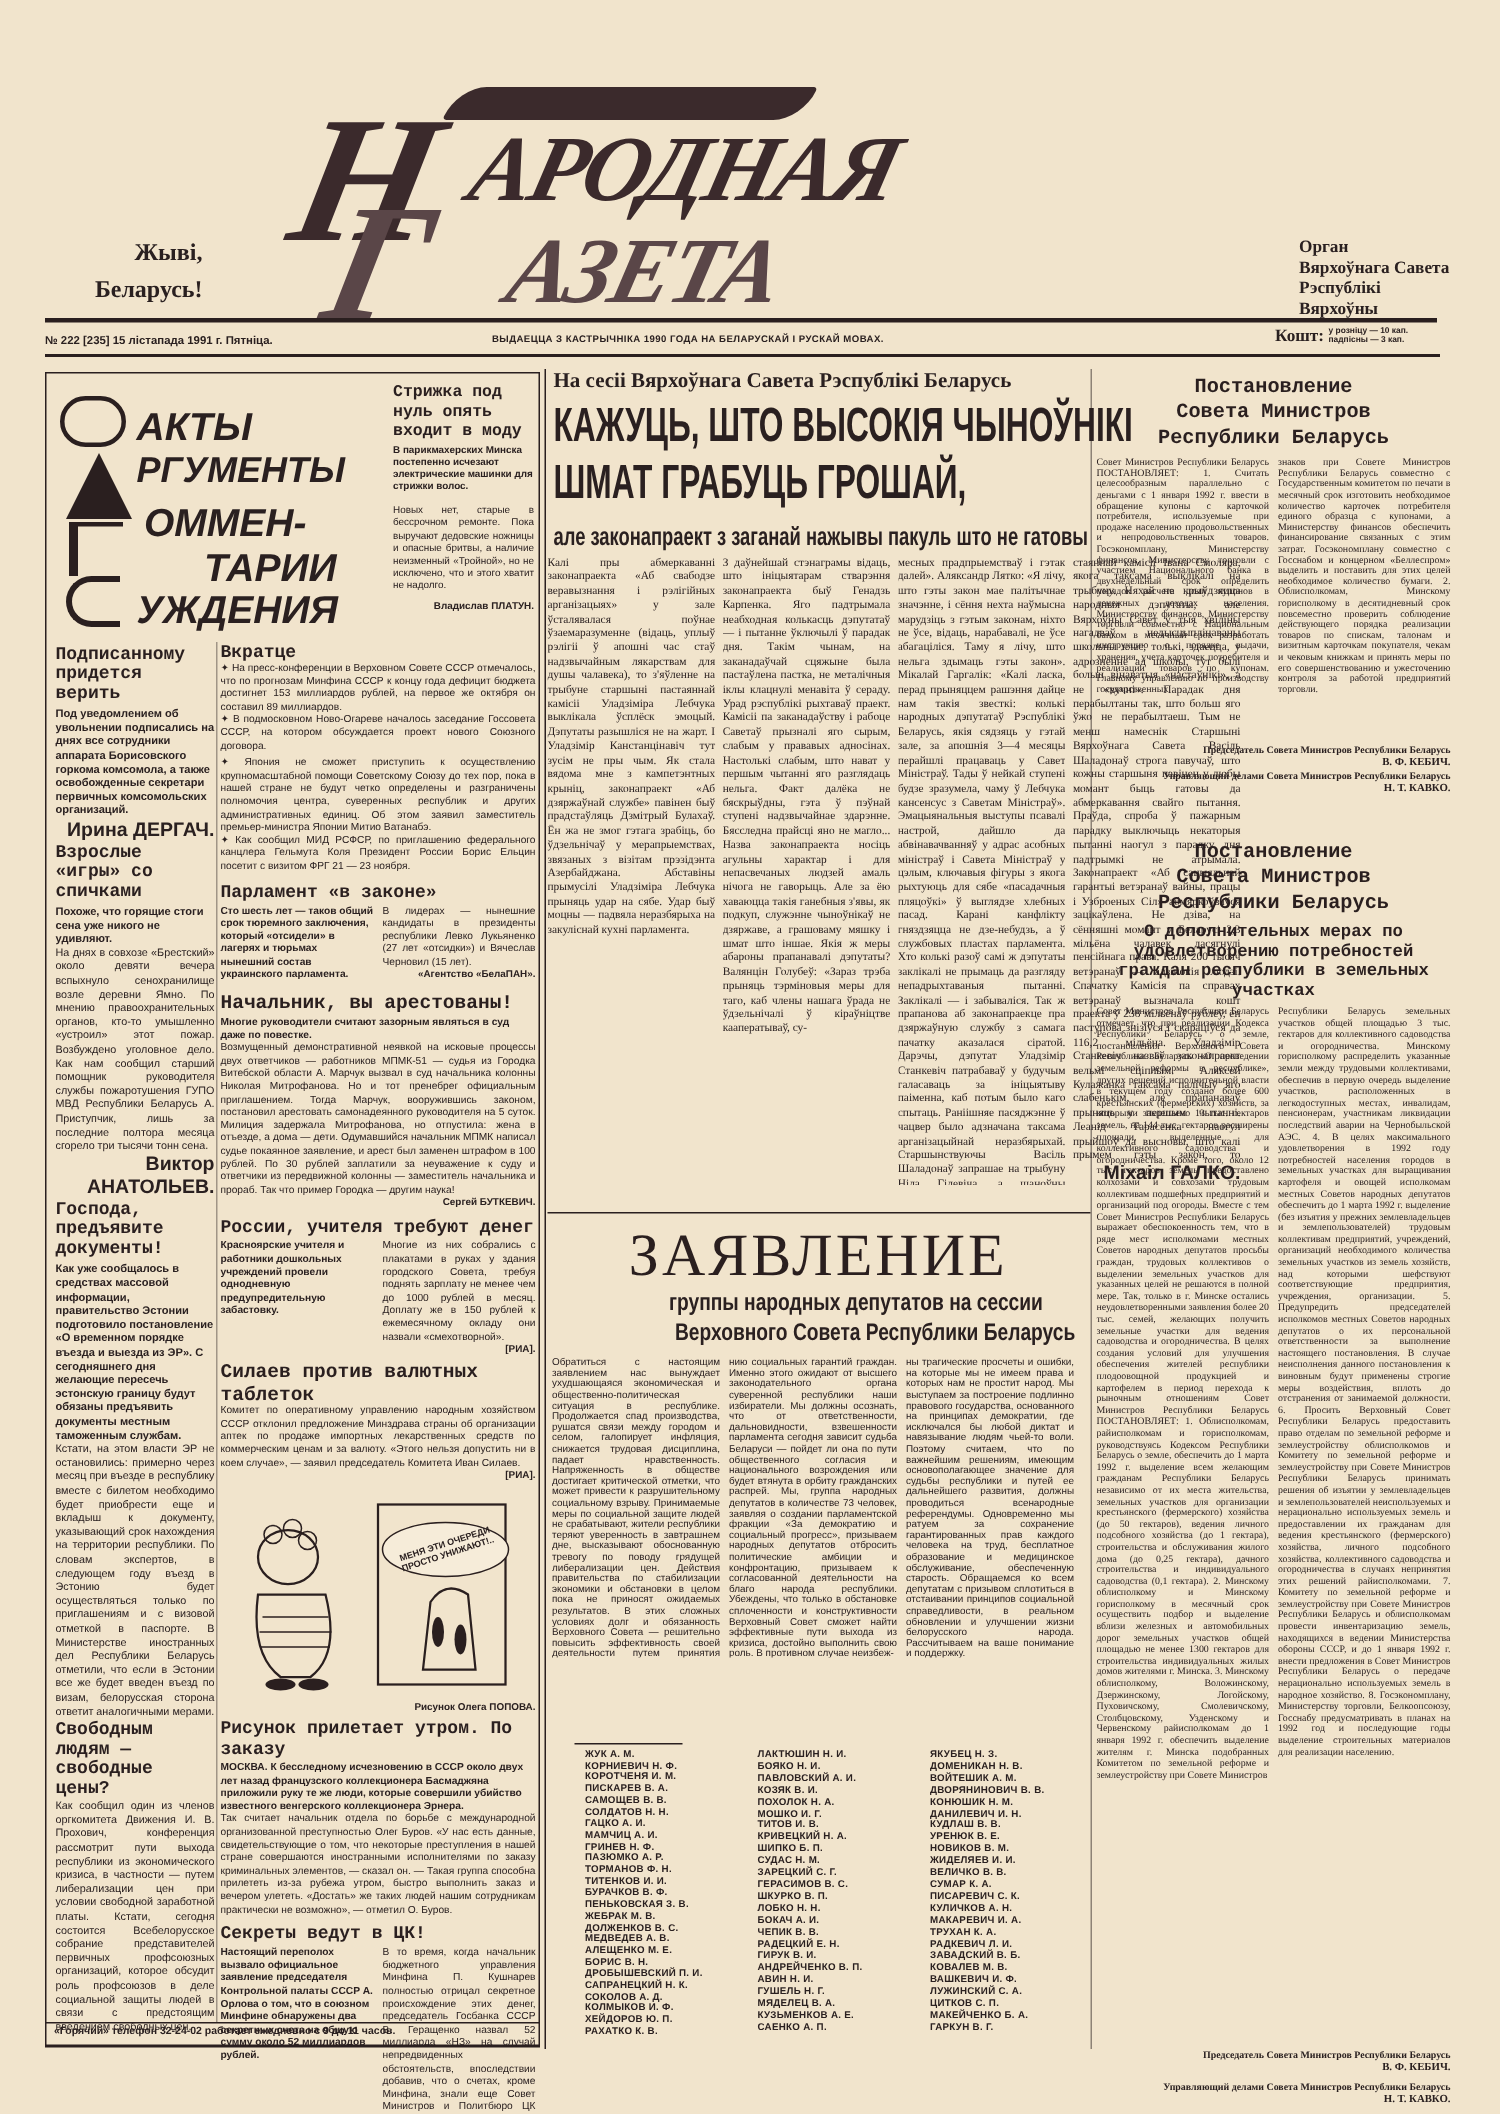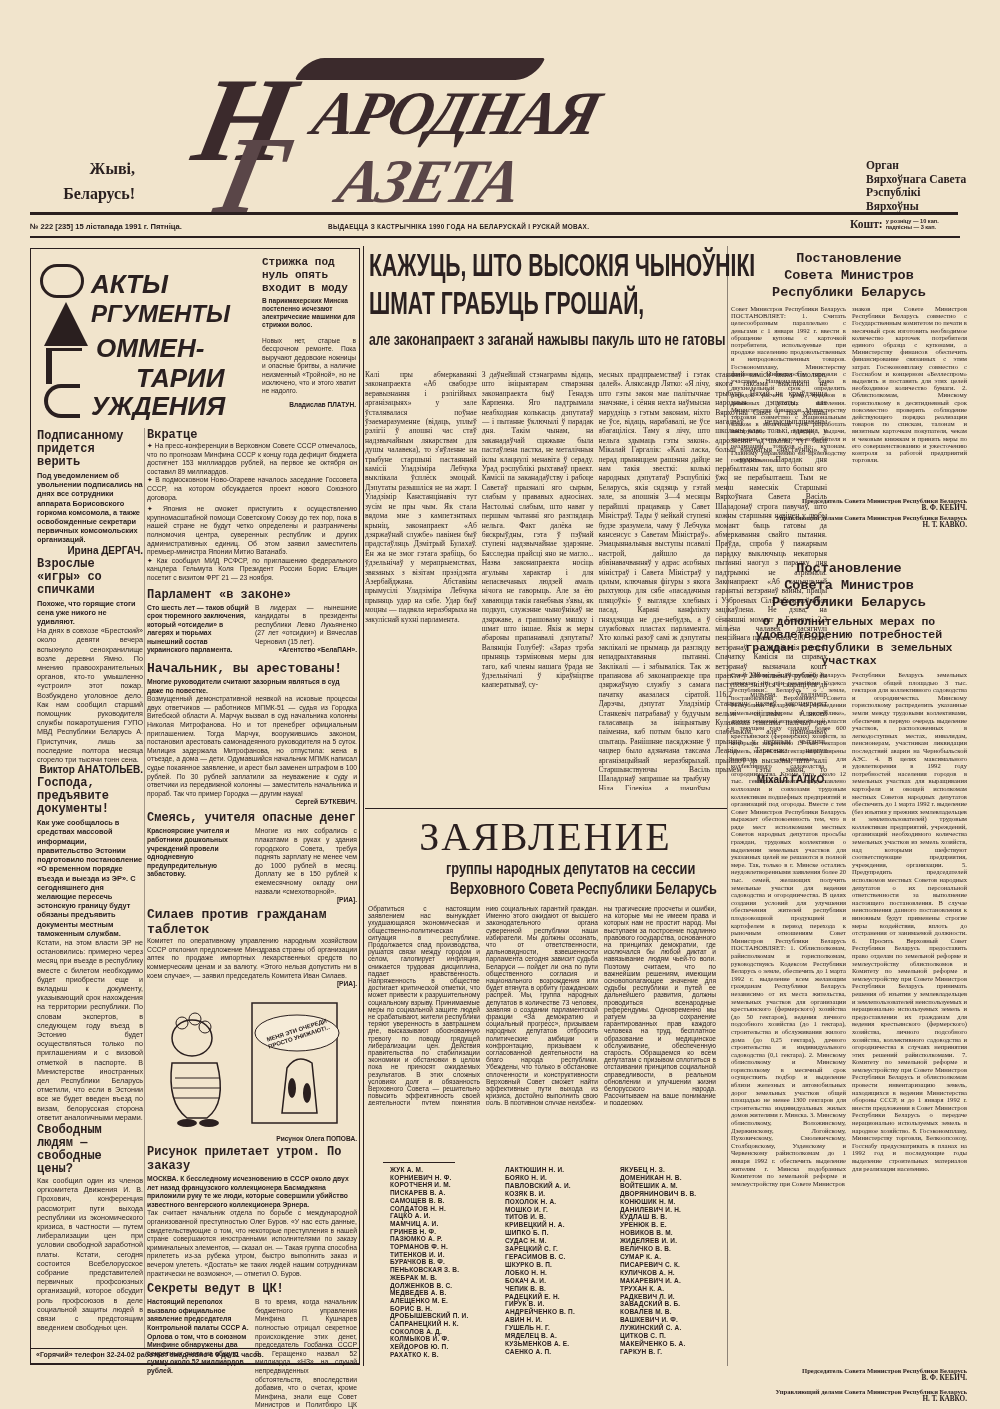--- a/index.html
+++ b/index.html
@@ -6,21 +6,21 @@
 body{width:1000px;height:1409px;background:#f1e4cc;font-family:"Liberation Serif",serif;color:#2a2020;position:relative;overflow:hidden}
 .abs{position:absolute}
 .sans{font-family:"Liberation Sans",sans-serif}
 .serif{font-family:"Liberation Serif",serif}
 .cond{font-family:"Liberation Sans",sans-serif;font-weight:bold;transform:scaleX(.72);transform-origin:left top;white-space:nowrap}
 .rule{position:absolute;background:#2a1f1f}
 .body{font-size:7.6px;line-height:9.4px;text-align:justify}
 .bsans{font-family:"Liberation Sans",sans-serif;font-size:7.2px;line-height:9.2px;text-align:justify}
 .lead{font-family:"Liberation Sans",sans-serif;font-weight:bold;font-size:7.4px;line-height:9.2px}
 .h-ser{font-family:Liberation Mono, monospace;font-weight:bold;color:#2a1f1f}
-.sig{font-family:"Liberation Sans",sans-serif;font-weight:bold;font-size:10px;text-align:right}
+.sig{font-family:"Liberation Sans",sans-serif;font-weight:bold;font-size:13px;text-align:right}
 .names{font-family:"Liberation Sans",sans-serif;font-weight:bold;font-size:9.3px;line-height:11.2px;letter-spacing:.2px}
 .logo1{font-family:"Liberation Serif",serif;font-weight:bold;font-style:italic;color:#3b2a2c;letter-spacing:-2px}
 </style>
 </head>
 <body>
 
 <div class="abs" style="left:0;top:0;width:1000px;height:232px">
   <div class="abs serif" style="left:60px;top:156px;width:75px;text-align:right;font-weight:bold;font-size:16px;line-height:25px">
     <div>Жыві,</div>
     <div>Беларусь!</div>
@@ -118,33 +118,33 @@
       </div>
     </div>
   </div>
   <div style="margin-top:6px">
     <div class="h-ser" style="font-size:13px;line-height:15px">Начальник, вы арестованы!</div>
     <div class="lead" style="font-size:6.8px;line-height:8.6px;margin-top:2px">Многие руководители считают зазорным являться в суд даже по повестке.</div>
     <div class="bsans" style="font-size:6.8px;line-height:8.6px">Возмущенный демонстративной неявкой на исковые процессы двух ответчиков — работников МПМК-51 — судья из Городка Витебской области А. Марчук вызвал в суд начальника колонны Николая Митрофанова. Но и тот пренебрег официальным приглашением. Тогда Марчук, вооружившись законом, постановил арестовать самонадеянного руководителя на 5 суток. Милиция задержала Митрофанова, но отпустила: жена в отъезде, а дома — дети. Одумавшийся начальник МПМК написал судье покаянное заявление, и арест был заменен штрафом в 100 рублей. По 30 рублей заплатили за неуважение к суду и ответчики из передвижной колонны — заместитель начальника и прораб. Так что пример Городка — другим наука!</div>
     <div class="sig" style="font-size:6.6px">Сергей БУТКЕВИЧ.</div>
   </div>
   <div style="margin-top:6px">
-    <div class="h-ser" style="font-size:12px;line-height:14px">Смеясь, учителя опасные денег</div>
+    <div class="h-ser" style="font-size:12px;line-height:14px">России, учителя требуют денег</div>
     <div style="display:flex;gap:6px;margin-top:2px">
       <div style="width:102px">
         <div class="lead" style="font-size:6.8px;line-height:8.6px">Красноярские учителя и работники дошкольных учреждений провели однодневную предупредительную забастовку.</div>
       </div>
       <div style="width:102px">
         <div class="bsans" style="font-size:6.8px;line-height:8.6px">Многие из них собрались с плакатами в руках у здания городского Совета, требуя поднять зарплату не менее чем до 1000 рублей в месяц. Доплату же в 150 рублей к ежемесячному окладу они назвали «смехотворной».</div>
         <div class="sig" style="font-size:6.6px">[РИА].</div>
       </div>
     </div>
   </div>
   <div style="margin-top:4px">
-    <div class="h-ser" style="font-size:13px;line-height:15px">Силаев против гражданам таблеток</div>
+    <div class="h-ser" style="font-size:13px;line-height:15px">Силаев против валютных таблеток</div>
     <div class="bsans" style="font-size:6.8px;line-height:8.6px">Комитет по оперативному управлению народным хозяйством СССР отклонил предложение Минздрава страны об организации аптек по продаже импортных лекарственных средств по коммерческим ценам и за валюту. «Этого нельзя допустить ни в коем случае», — заявил председатель Комитета Иван Силаев.</div>
     <div class="sig" style="font-size:6.6px">[РИА].</div>
   </div>
 
   <div style="position:relative;height:150px;margin-top:6px">
     <svg width="210" height="140" viewBox="0 0 210 140">
       <ellipse cx="45" cy="45" rx="20" ry="18" fill="none" stroke="#2a1f1f" stroke-width="1.5"></ellipse>
       <circle cx="35" cy="30" r="6" fill="none" stroke="#2a1f1f"></circle>
         <circle cx="48" cy="26" r="6" fill="none" stroke="#2a1f1f"></circle>
         <circle cx="58" cy="34" r="6" fill="none" stroke="#2a1f1f"></circle>
@@ -180,20 +180,21 @@
     </div>
   </div>
 
 </div>
 
 <div class="rule" style="left:144px;top:428px;width:1px;height:920px;opacity:.4"></div>
 <div class="rule" style="left:30px;top:1348px;width:330px;height:1px"></div>
 <div class="abs sans" style="left:36px;top:1351px;font-size:7px;font-weight:bold">«Горячий» телефон 32-24-02 работает ежедневно с 9 до 11 часов.</div>
 
 <div class="abs" style="left:365px;top:246px;width:462px;height:560px">
+  <div class="serif" style="font-size:14px;font-weight:bold;line-height:18px;margin-left:4px">На сесіі Вярхоўнага Савета Рэспублікі Беларусь</div>
   <div class="cond" style="font-size:32px;line-height:38px;margin-left:4px;transform:scaleX(.66)">
     <div>КАЖУЦЬ, ШТО ВЫСОКІЯ ЧЫНОЎНІКІ</div>
     <div>ШМАТ ГРАБУЦЬ ГРОШАЙ,</div>
   </div>
   <div class="cond" style="font-size:17px;line-height:20px;margin-top:8px;margin-left:4px;transform:scaleX(.72)">але законапраект з заганай нажывы пакуль што не гатовы</div>
   <div class="abs" style="left:0;top:124px;width:462px;display:flex;gap:5px">
     <div class="body" style="width:112px;height:420px;overflow:hidden">Калі пры абмеркаванні законапраекта «Аб свабодзе веравызнання і рэлігійных арганізацыях» у зале ўсталявалася поўнае ўзаемаразуменне (відаць, уплыў рэлігіі ў апошні час стаў надзвычайным лякарствам для душы чалавека), то з'яўленне на трыбуне старшыні пастаяннай камісіі Уладзіміра Лебчука выклікала ўсплёск эмоцый. Дэпутаты разышліся не на жарт. І Уладзімір Канстанцінавіч тут зусім не пры чым. Як стала вядома мне з кампетэнтных крыніц, законапраект «Аб дзяржаўнай службе» павінен быў прадстаўляць Дзмітрый Булахаў. Ён жа не змог гэтага зрабіць, бо ўдзельнічаў у мерапрыемствах, звязаных з візітам прэзідэнта Азербайджана. Абставіны прымусілі Уладзіміра Лебчука прыняць удар на сябе. Удар быў моцны — падвяла неразбярыха на закуліснай кухні парламента.</div>
     <div class="body" style="width:112px;height:420px;overflow:hidden">З даўнейшай стэнаграмы відаць, што ініцыятарам стварэння законапраекта быў Генадзь Карпенка. Яго падтрымала неабходная колькасць дэпутатаў — і пытанне ўключылі ў парадак дня. Такім чынам, на заканадаўчай сцяжыне была пастаўлена пастка, не металічныя іклы клацнулі менавіта ў сераду. Урад рэспублікі рыхтаваў праект. Камісіі па заканадаўству і рабоце Саветаў прызналі яго сырым, слабым у прававых адносінах. Настолькі слабым, што нават у першым чытанні яго разглядаць нельга. Факт далёка не бяскрыўдны, гэта ў пэўнай ступені надзвычайнае здарэнне. Бясследна прайсці яно не магло... Назва законапраекта носіць агульны характар і для непасвечаных людзей амаль нічога не гаворыць. Але за ёю хаваюцца такія ганебныя з'явы, як подкуп, служэнне чыноўнікаў не дзяржаве, а грашоваму мяшку і шмат што іншае. Якія ж меры абароны прапанавалі дэпутаты? Валянцін Голубеў: «Зараз трэба прыняць тэрміновыя меры для таго, каб члены нашага ўрада не ўдзельнічалі ў кіраўніцтве кааператываў, су-</div>
     <div class="body" style="width:112px;height:420px;overflow:hidden">месных прадпрыемстваў і гэтак далей». Аляксандр Лятко: «Я лічу, што гэты закон мае палітычнае значэнне, і сёння нехта наўмысна марудзіць з гэтым законам, ніхто не ўсе, відаць, нарабавалі, не ўсе абагаціліся. Таму я лічу, што нельга здымаць гэты закон». Мікалай Гаргалік: «Калі ласка, перад прыняццем рашэння дайце нам такія звесткі: колькі народных дэпутатаў Рэспублікі Беларусь, якія сядзяць у гэтай зале, за апошнія 3—4 месяцы перайшлі працаваць у Савет Міністраў. Тады ў нейкай ступені будзе зразумела, чаму ў Лебчука кансенсус з Саветам Міністраў». Эмацыянальныя выступы псавалі настрой, дайшло да абвінавачванняў у адрас асобных міністраў і Савета Міністраў у цэлым, ключавыя фігуры з якога рыхтуюць для сябе «пасадачныя пляцоўкі» ў выглядзе хлебных пасад. Карані канфлікту гняздзяцца не дзе-небудзь, а ў службовых пластах парламента. Хто колькі разоў самі ж дэпутаты заклікалі не прымаць да разгляду непадрыхтаваныя пытанні. Заклікалі — і забываліся. Так ж прапанова аб законапраекце пра дзяржаўную службу з самага пачатку аказалася сіратой. Дарэчы, дэпутат Уладзімір Станкевіч патрабаваў у будучым галасаваць за ініцыятыву паіменна, каб потым было каго спытаць. Раніішняе пасяджэнне ў чацвер было адзначана таксама арганізацыйнай неразбярыхай. Старшынствуючы Васіль Шаладонаў запрашае на трыбуну Ніла Гілевіча, а шаноўны старшыня пастаяннай камісіі здзіўлена пярэчыць, бо ў гэтую гадзіну ён не гатовы, напярэдадні яго не папярэдзілі. За першым казусам — другі. Няма ў зале старшыні па-</div>
     <div style="width:112px">

